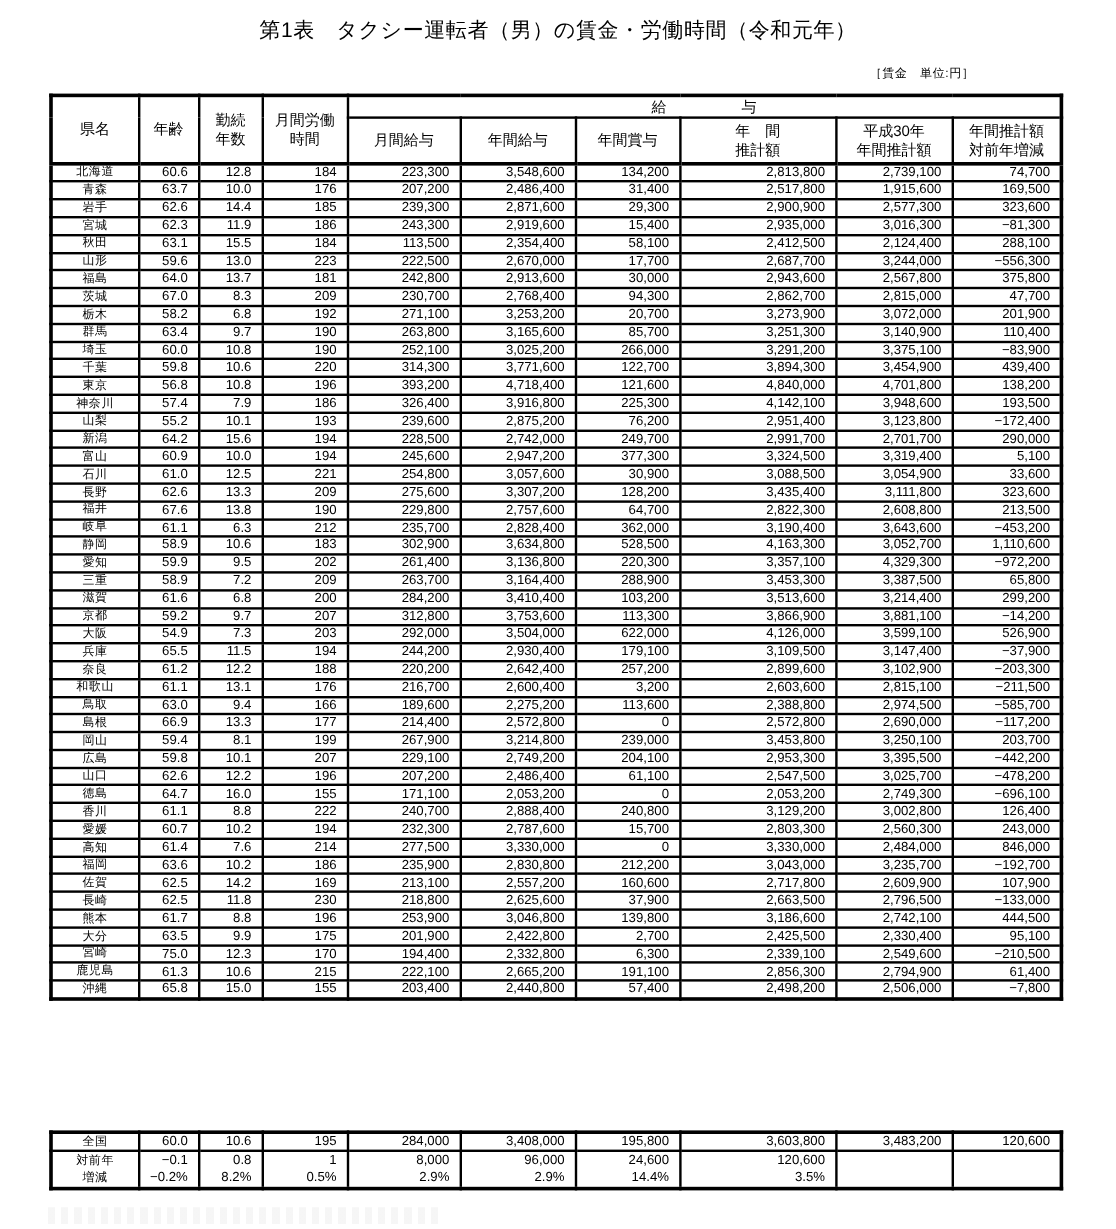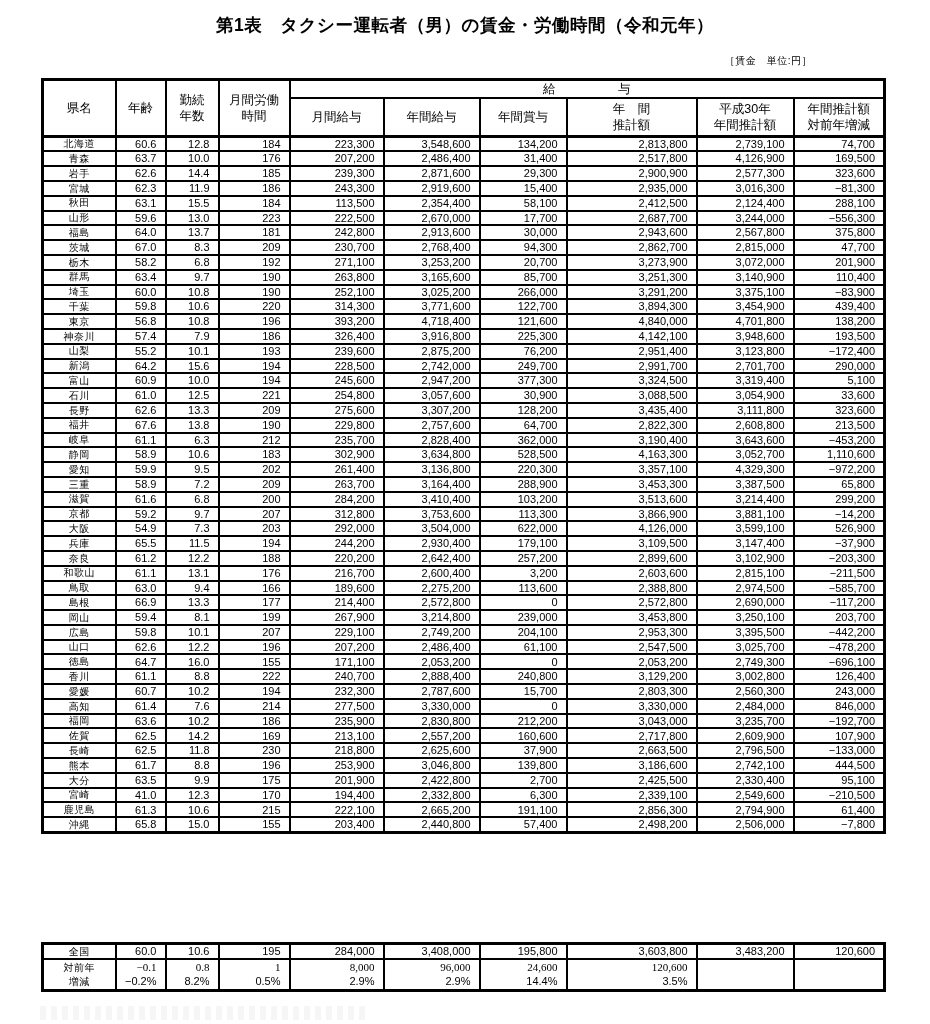--- a/index.html
+++ b/index.html
@@ -15,21 +15,21 @@
     height: 1024px;
     background: #ffffff;
     overflow: hidden;
   }
   .doc-title {
     margin: 0;
     position: absolute;
     top: 13px; left: 0; right: 0;
     text-align: center;
     font-size: 17.5px;
-    font-weight: bold;
+    font-weight: normal;
     letter-spacing: 0.5px;
   }
   .unit-note {
     position: absolute;
     top: 54px;
     right: 118px;
     font-size: 10px;
     letter-spacing: 0.5px;
   }
   table.data-table {
@@ -70,21 +70,21 @@
     font-size: 10px;
     letter-spacing: 0.5px;
   }
   .data-table td.c-num {
     text-align: right;
     padding-right: 8px;
     font-variant-numeric: tabular-nums;
   }
   .summary-table td { height: 15.5px; }
   
-  .summary-table tbody tr:nth-child(2) td { border-bottom-style: hidden; font-family: Liberation Serif, serif; }
+  .summary-table tbody tr:nth-child(2) td { border-bottom-style: hidden; }
   .summary-table tbody tr:nth-child(3) td { border-top-style: hidden; }
   
   .scan-artifact {
     position: absolute;
     left: 40px; top: 1006px;
     width: 330px; height: 14px;
     background: repeating-linear-gradient(90deg,
       rgba(180,180,180,0.12) 0 6px, rgba(255,255,255,0) 6px 11px);
   }
 </style>
@@ -147,21 +147,21 @@
         </tr>
         <tr>
           <td class="c-label">青森</td>
           <td class="c-num">63.7</td>
           <td class="c-num">10.0</td>
           <td class="c-num">176</td>
           <td class="c-num">207,200</td>
           <td class="c-num">2,486,400</td>
           <td class="c-num">31,400</td>
           <td class="c-num">2,517,800</td>
-          <td class="c-num">4,126,900</td>
+          <td class="c-num">1,915,600</td>
           <td class="c-num">169,500</td>
         </tr>
         <tr>
           <td class="c-label">岩手</td>
           <td class="c-num">62.6</td>
           <td class="c-num">14.4</td>
           <td class="c-num">185</td>
           <td class="c-num">239,300</td>
           <td class="c-num">2,871,600</td>
           <td class="c-num">29,300</td>
@@ -656,21 +656,21 @@
           <td class="c-num">175</td>
           <td class="c-num">201,900</td>
           <td class="c-num">2,422,800</td>
           <td class="c-num">2,700</td>
           <td class="c-num">2,425,500</td>
           <td class="c-num">2,330,400</td>
           <td class="c-num">95,100</td>
         </tr>
         <tr>
           <td class="c-label">宮崎</td>
-          <td class="c-num">41.0</td>
+          <td class="c-num">75.0</td>
           <td class="c-num">12.3</td>
           <td class="c-num">170</td>
           <td class="c-num">194,400</td>
           <td class="c-num">2,332,800</td>
           <td class="c-num">6,300</td>
           <td class="c-num">2,339,100</td>
           <td class="c-num">2,549,600</td>
           <td class="c-num">−210,500</td>
         </tr>
         <tr>

